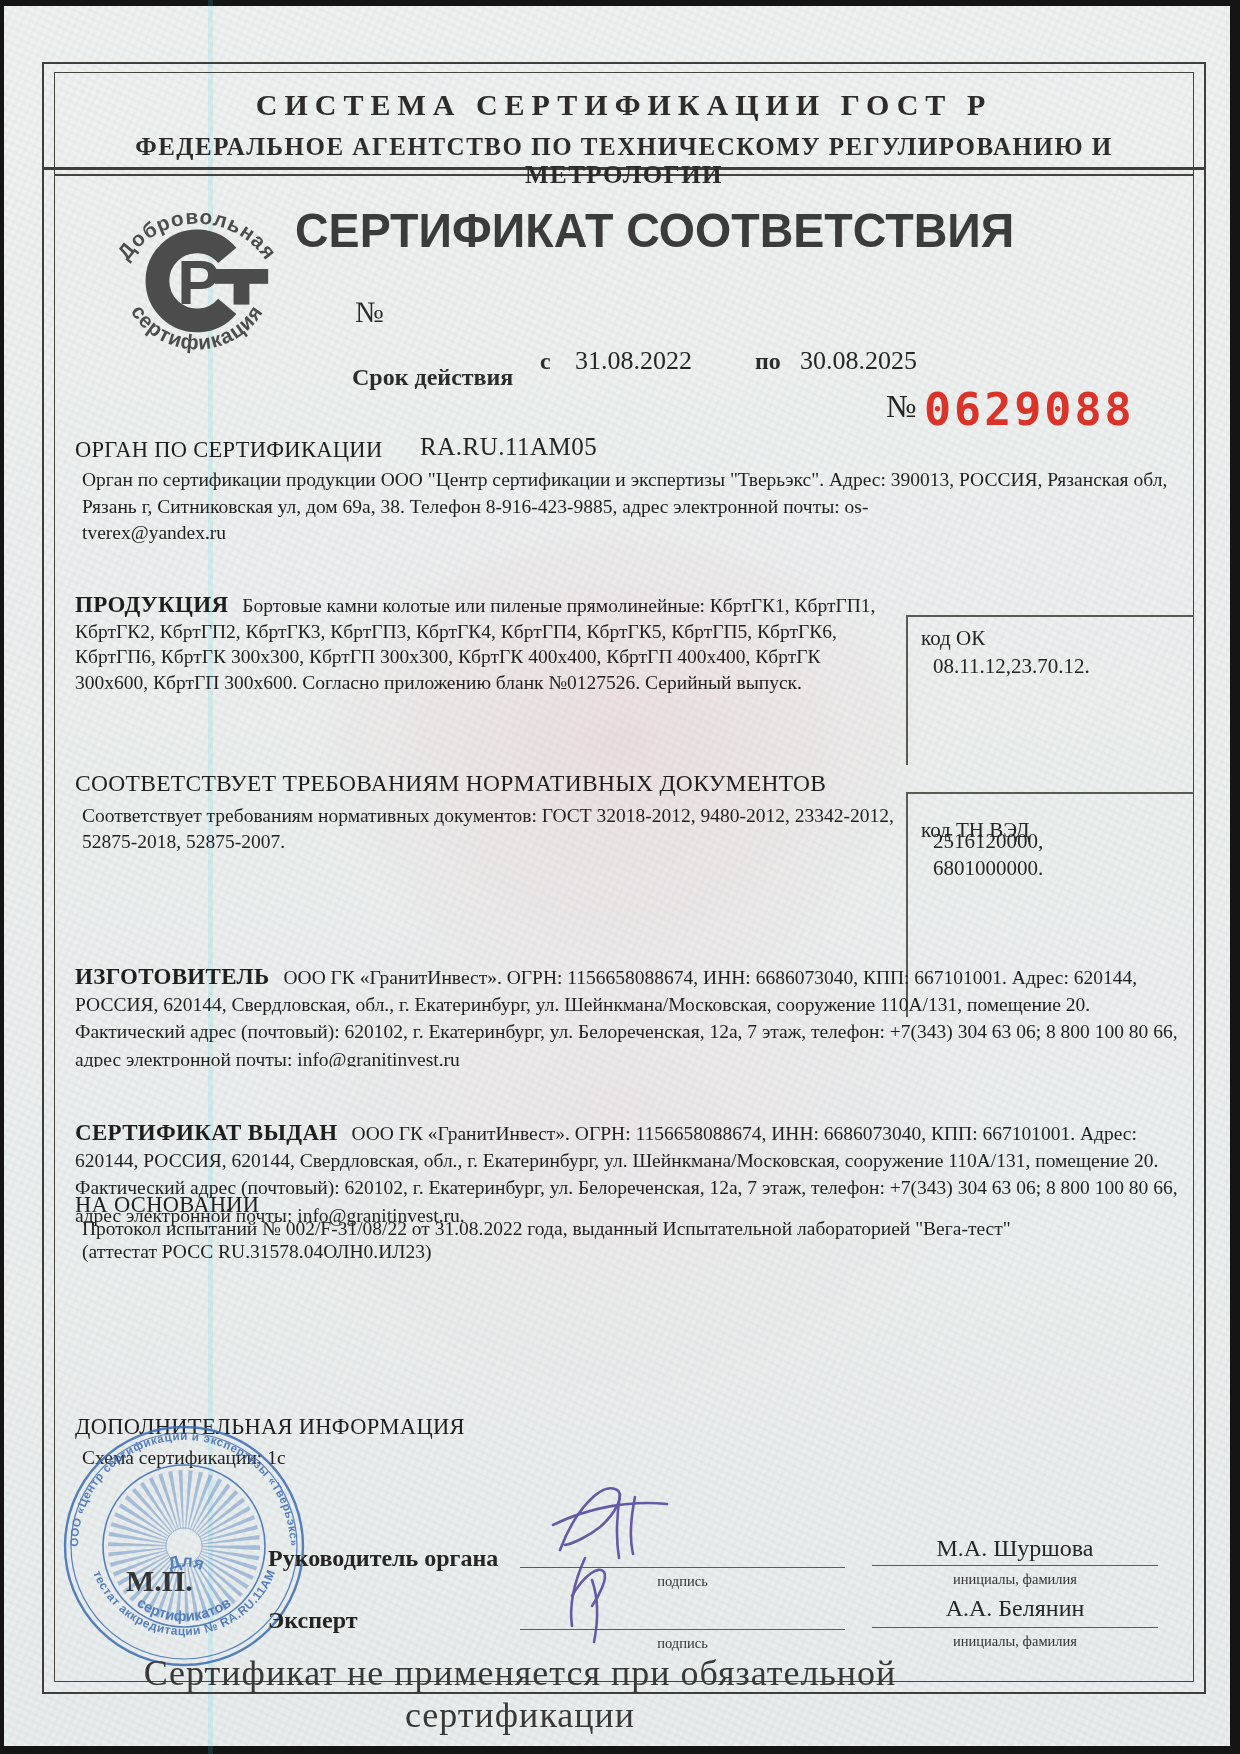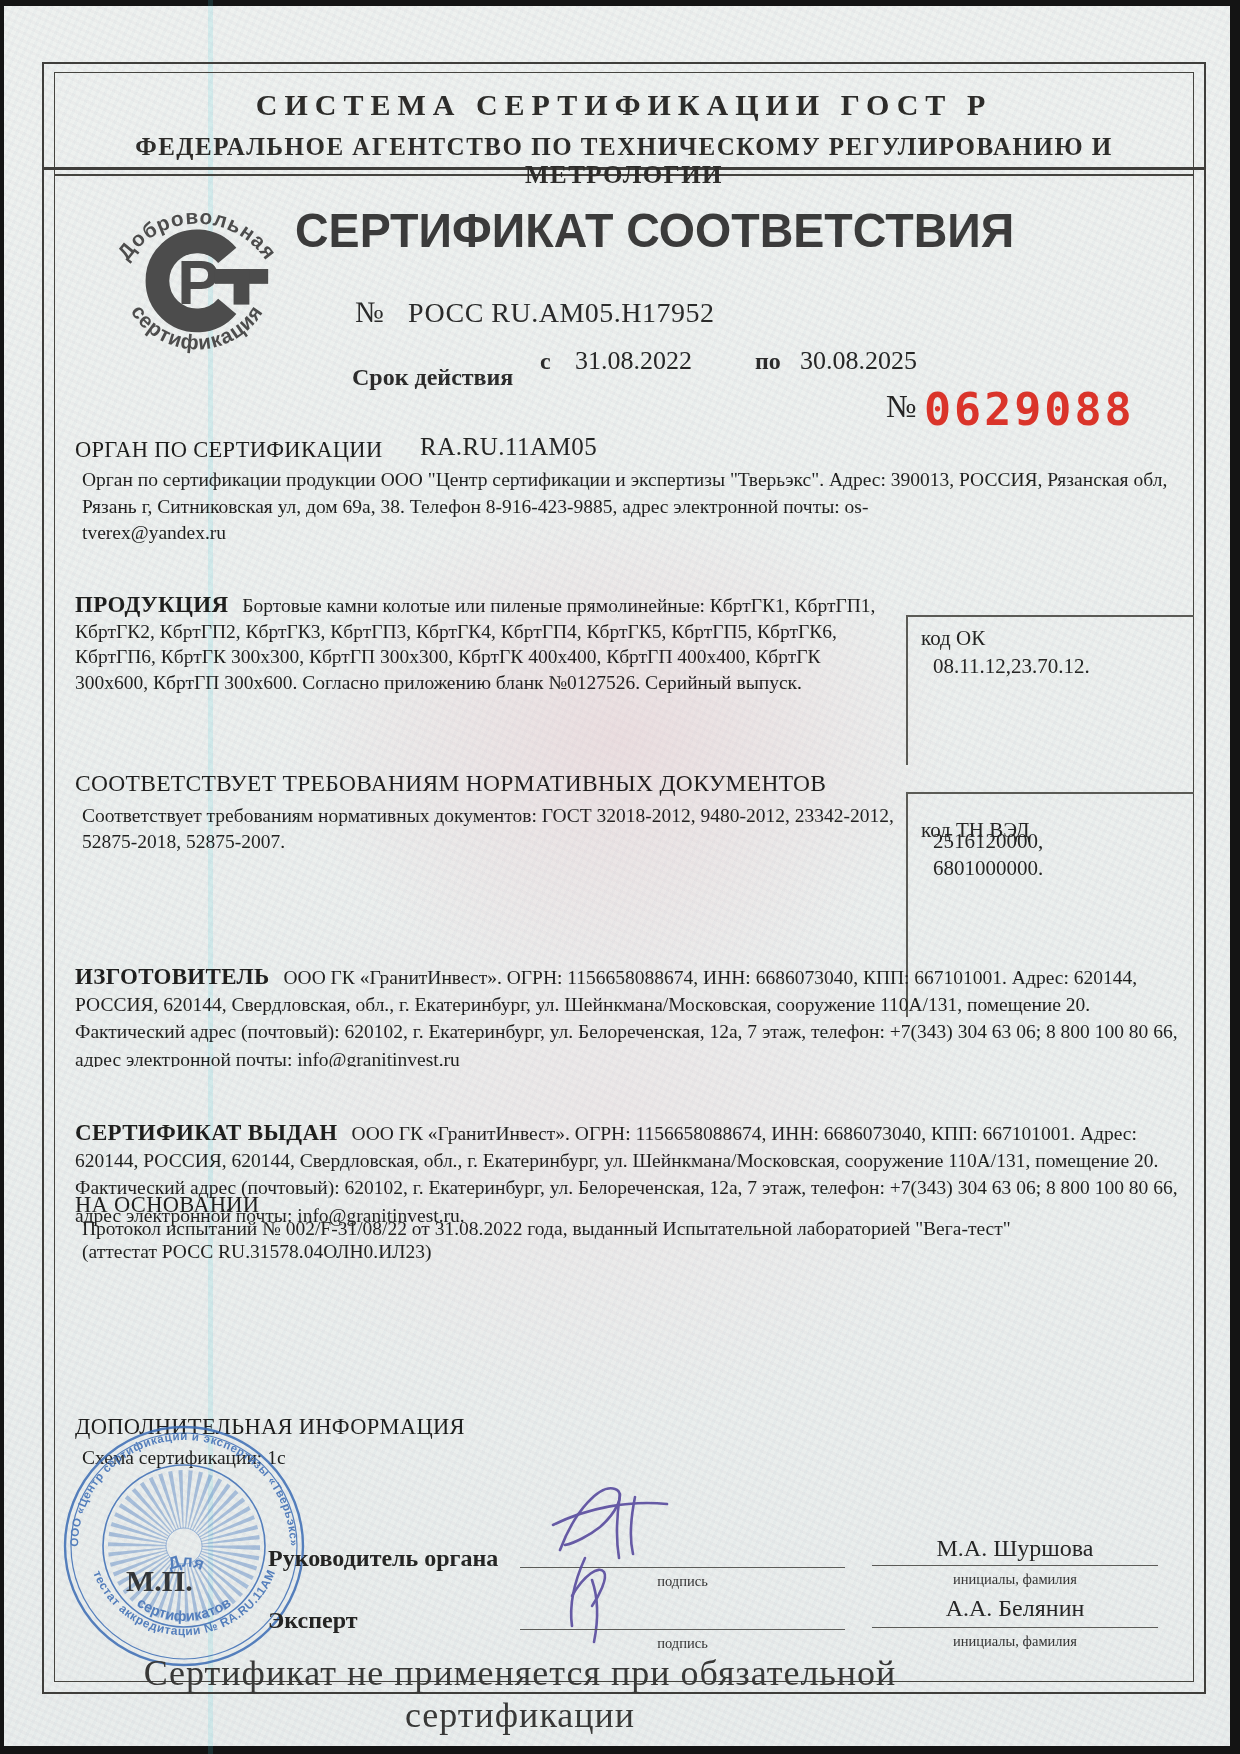--- a/index.html
+++ b/index.html
@@ -94,21 +94,20 @@
     <text x="80" y="119" font-family="Liberation Sans, sans-serif" font-weight="bold" font-size="64" fill="#4c4c4c">Р</text>
     <rect x="118" y="84" width="54" height="15" fill="#4c4c4c"></rect>
     <rect x="137" y="84" width="16" height="36" fill="#4c4c4c"></rect>
     <text font-family="Liberation Sans, sans-serif" font-size="21" font-weight="bold" fill="#4c4c4c" letter-spacing="1">
       <textPath href="#rstBot" startOffset="50%" text-anchor="middle">сертификация</textPath>
     </text>
   </svg>
 
   <div class="abs cert-title">СЕРТИФИКАТ СООТВЕТСТВИЯ</div>
   <div class="abs num-label">№</div>
-  <div class="abs num-value">РОСС RU.AM05.H17952</div>
 
   <div class="abs val-label">Срок действия</div>
   <div class="abs val-c">с</div>
   <div class="abs val-from">31.08.2022</div>
   <div class="abs val-po">по</div>
   <div class="abs val-to">30.08.2025</div>
 
   <div class="abs blank-no">№</div>
   <div class="abs blank-digits">0629088</div>
 

